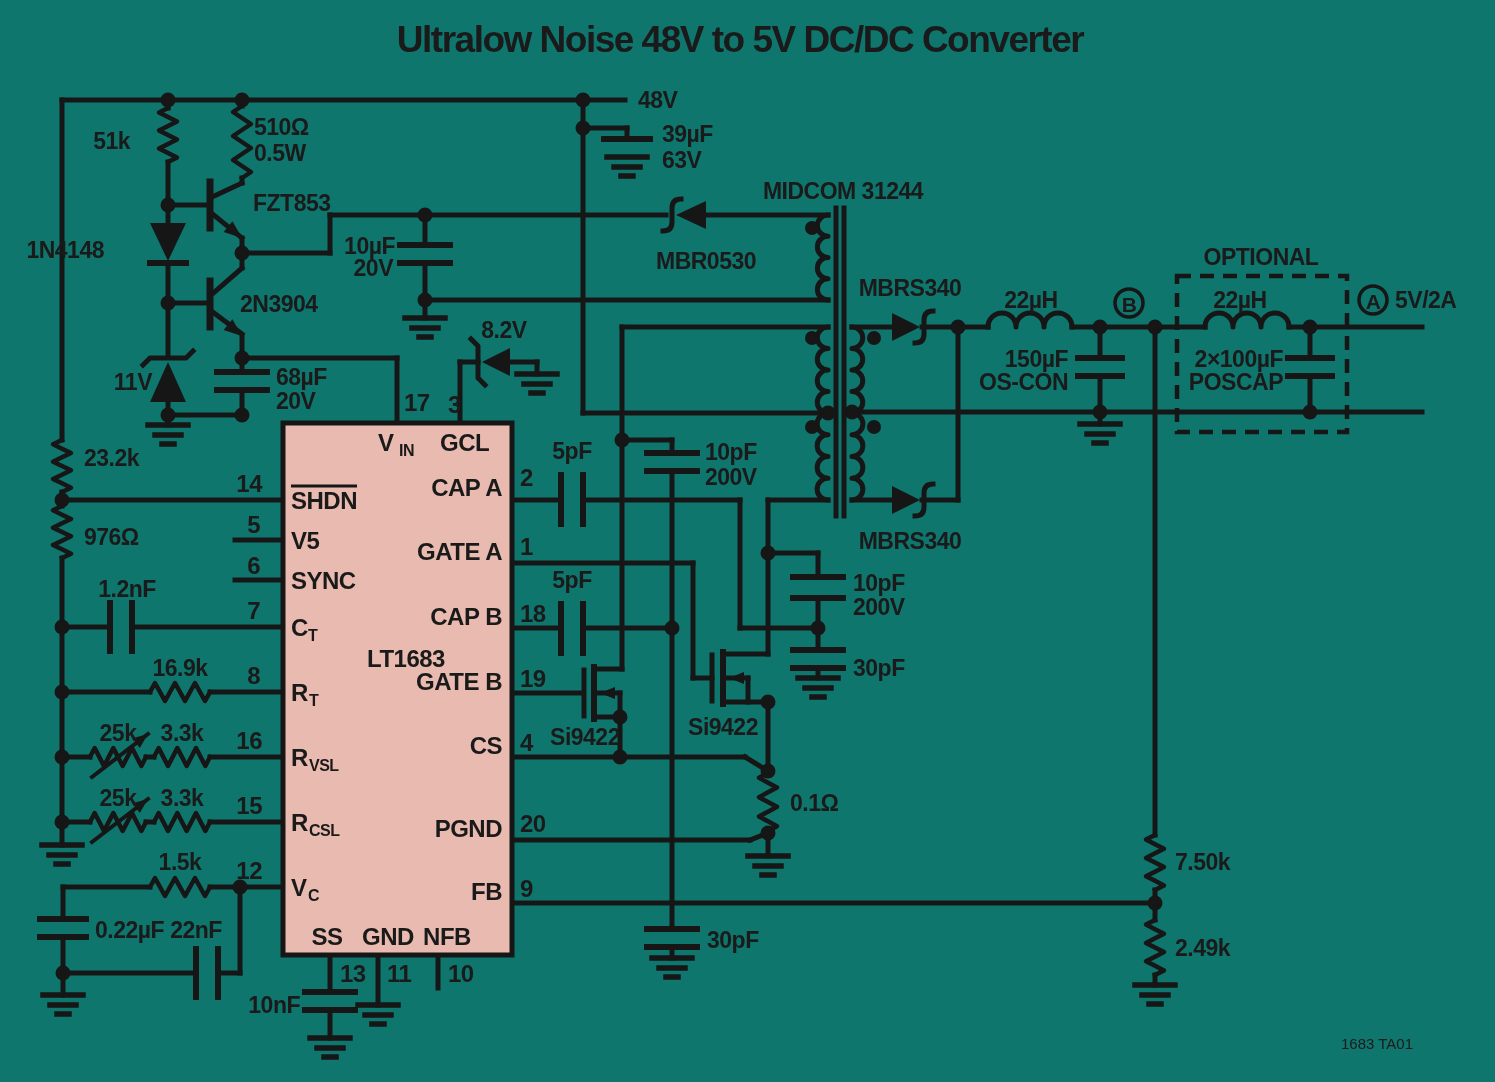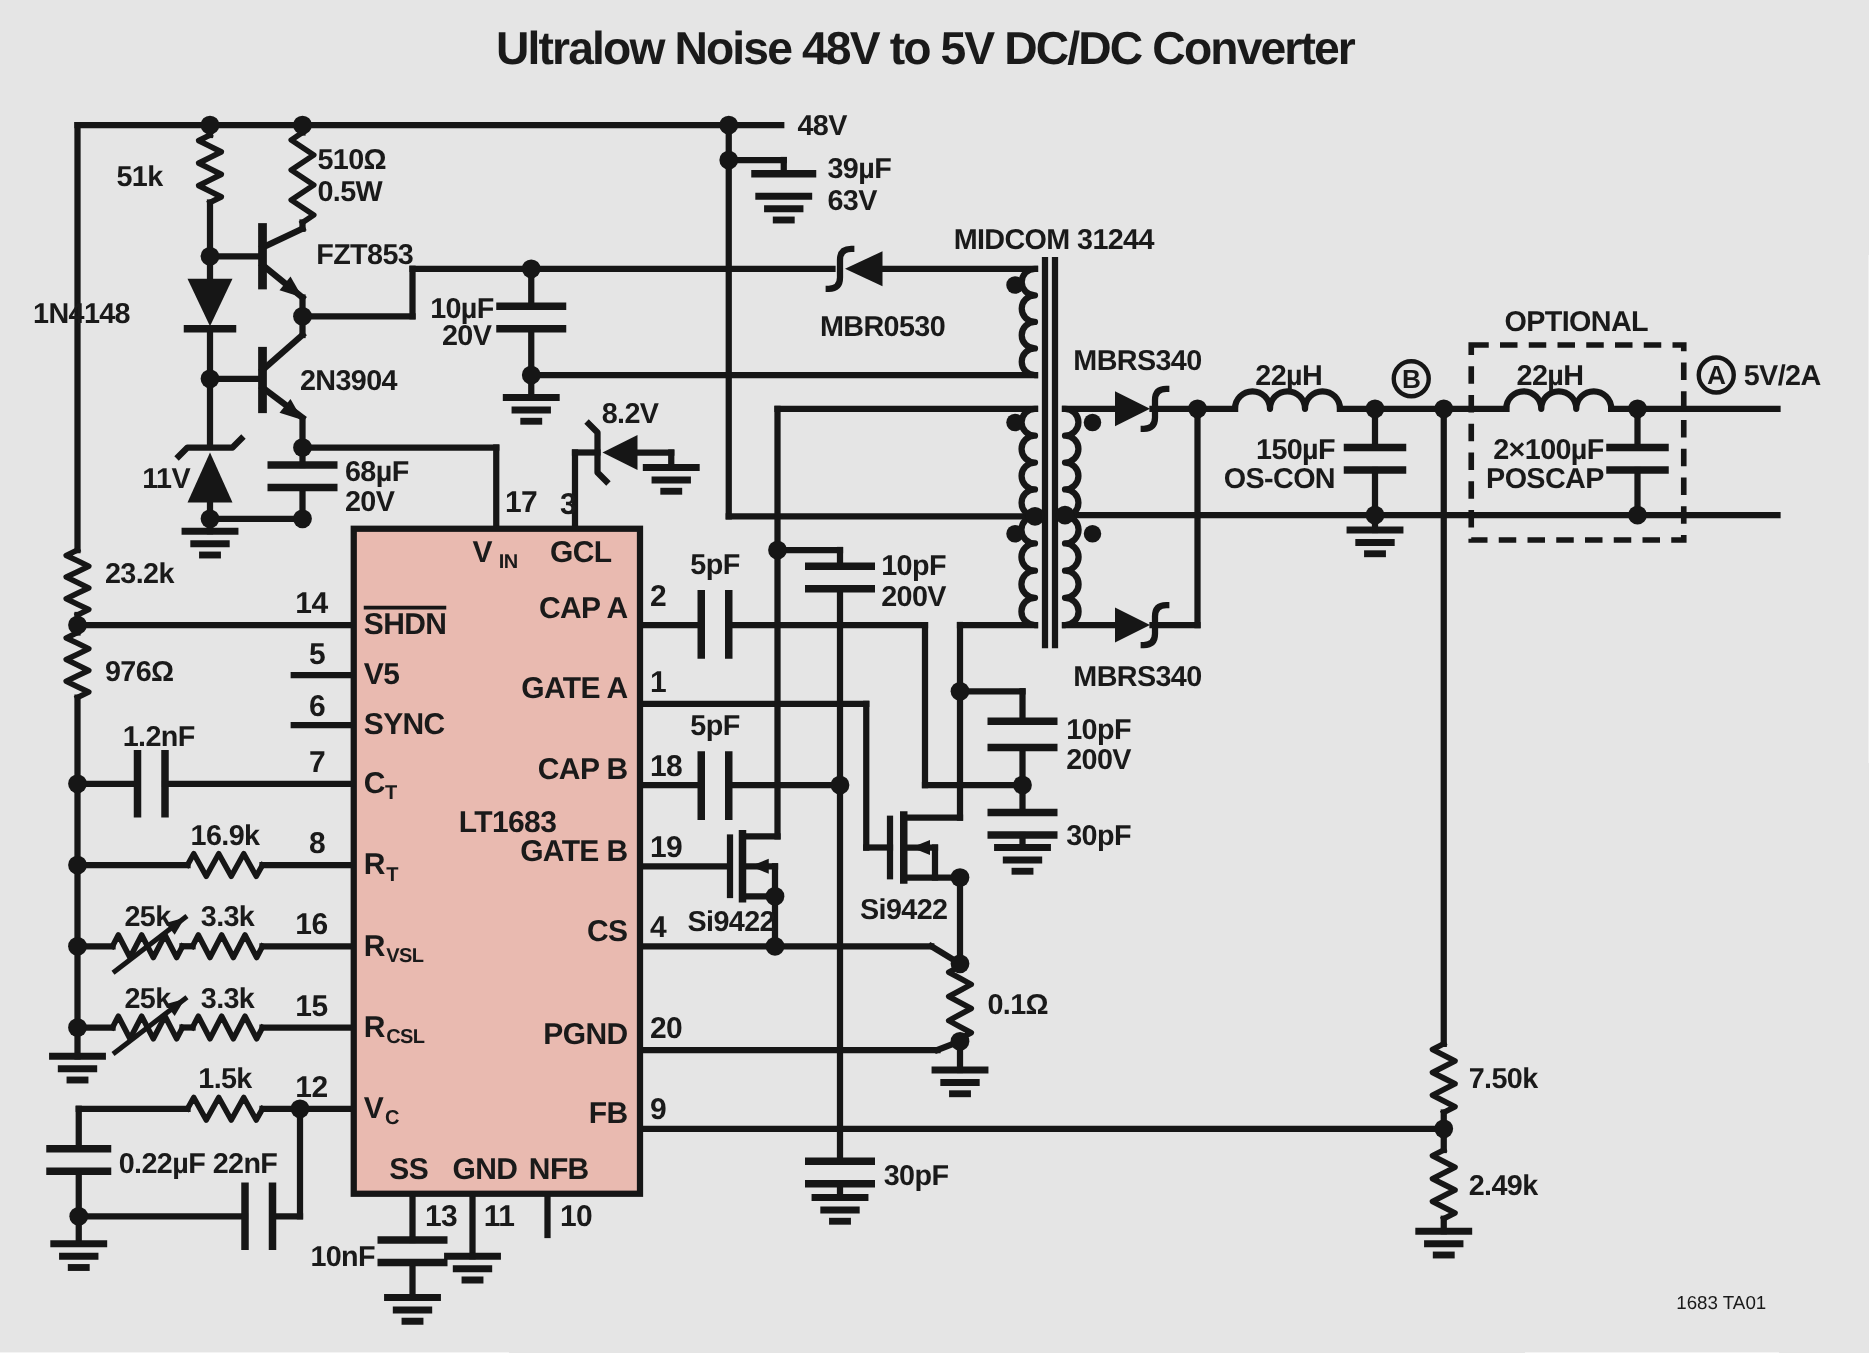--- a/index.html
+++ b/index.html
@@ -1,16 +1,16 @@
 <!DOCTYPE html>
 <html><head>
 <meta charset="utf-8">
 <style>
   html,body{margin:0;padding:0;background:#ffffff;}
-  .stage{position:relative;width:1495px;height:1082px;background:#e5e5e5;overflow:hidden;}
+  .stage{position:relative;width:1495px;height:1082px;background:#0f766e;overflow:hidden;}
   svg{position:absolute;left:0;top:0;}
   text{font-family:"Liberation Sans",sans-serif;fill:#1a1a1a;font-weight:bold;
        letter-spacing:-0.5px;dominant-baseline:central;}
   .lbl{font-size:23px;}
   .pin{font-size:24px;}
   .icpin{font-size:24px;}
   .sub{font-size:16px;}
   .title{font-size:37px;letter-spacing:-1.5px;}
   .small{font-size:15px;font-weight:normal;letter-spacing:0;}
   .circ{font-size:21px;}

